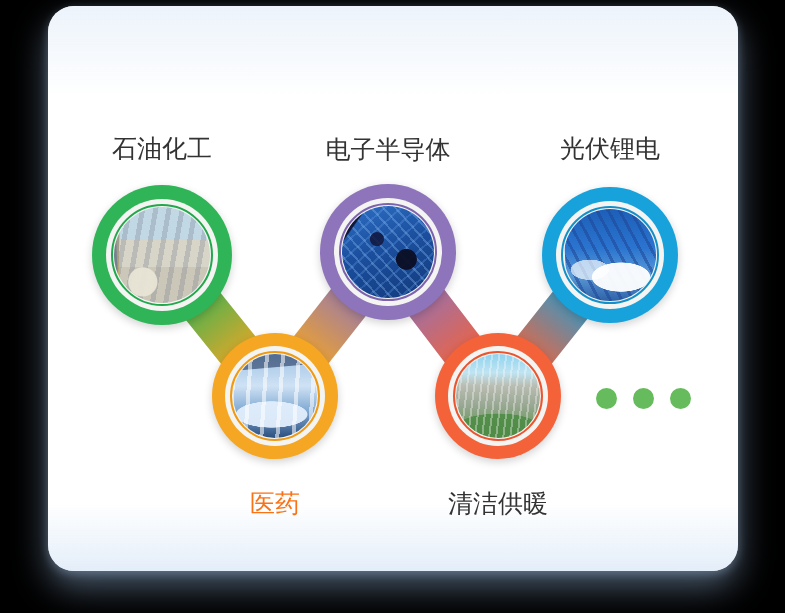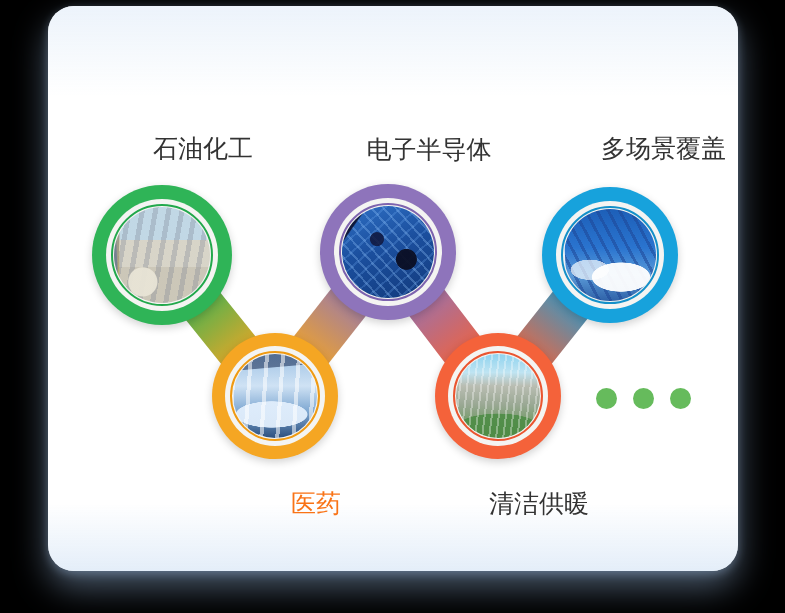--- a/index.html
+++ b/index.html
@@ -158,21 +158,20 @@
     transform-origin: 50% 50%;
   }
 
   .label {
     position: absolute;
     color: #333333;
     font-size: 25px;
     font-weight: normal;
     white-space: nowrap;
     text-align: center;
-    margin-left: 41px;
   }
 
   .dots {
     position: absolute;
     left: 596px;
     top: 388px;
     width: 96px;
     height: 22px;
   }
   .dot {
@@ -215,21 +214,21 @@
         <div class="thin-ring" style="inset: 19px; border-width: 2px; border-color: rgb(125, 99, 174);"></div>
         <div class="photo" style="inset: 22px;background:linear-gradient(125deg, rgba(12,18,48,0.92) 0 16%, rgba(0,0,0,0) 17%),radial-gradient(circle at 70% 58%, rgba(10,14,36,0.95) 0 12%, rgba(0,0,0,0) 13%),radial-gradient(circle at 38% 36%, rgba(16,22,60,0.85) 0 8%, rgba(0,0,0,0) 9%),repeating-linear-gradient(48deg, rgba(150,200,255,0.30) 0 2px, rgba(0,0,0,0) 2px 9px),repeating-linear-gradient(-42deg, rgba(120,180,250,0.22) 0 2px, rgba(0,0,0,0) 2px 11px),linear-gradient(160deg,#2e6fc4 0%, #1b4f9e 45%, #123a7d 100%);"></div>
       </div>
       <div class="label" style="color: rgb(51, 51, 51); left: 325.5px; top: 133px; width: auto; text-align: center;">电子半导体</div>
       <div class="node" style="left: 542px; top: 187px; width: 136px; height: 136px;">
         <div class="ring" style="background: rgb(23, 162, 220);"></div>
         <div class="white-gap" style="inset: 14px;"></div>
         <div class="thin-ring" style="inset: 19px; border-width: 2px; border-color: rgb(20, 144, 201);"></div>
         <div class="photo" style="inset: 22px;background:linear-gradient(87deg, rgba(240,248,255,0.95) 0 3%, rgba(0,0,0,0) 4%),linear-gradient(100deg, rgba(235,245,255,0.8) 0 2%, rgba(0,0,0,0) 3%),radial-gradient(ellipse 52% 26% at 62% 74%, rgba(255,255,255,0.95) 0 60%, rgba(0,0,0,0) 62%),radial-gradient(ellipse 34% 18% at 28% 66%, rgba(245,250,255,0.7) 0 60%, rgba(0,0,0,0) 62%),repeating-linear-gradient(62deg, rgba(30,70,150,0.55) 0 3px, rgba(0,0,0,0) 3px 10px),linear-gradient(180deg,#1d5fb8 0%, #2a74cf 42%, #5a9ad8 72%, #2f62a8 100%);"></div>
       </div>
-      <div class="label" style="color: rgb(51, 51, 51); left: 560px; top: 132px; width: auto; text-align: left;">多场景覆盖</div>
+      <div class="label" style="color: rgb(51, 51, 51); left: 560px; top: 132px; width: auto; text-align: left;">光伏锂电</div>
       <div class="node" style="left: 212px; top: 333px; width: 126px; height: 126px;">
         <div class="ring" style="background: rgb(245, 166, 35);"></div>
         <div class="white-gap" style="inset: 13px;"></div>
         <div class="thin-ring" style="inset: 18px; border-width: 2px; border-color: rgb(239, 154, 18);"></div>
         <div class="photo" style="inset: 21px;background:repeating-linear-gradient(94deg, rgba(255,255,255,0.55) 0 4px, rgba(0,0,0,0) 4px 16px),radial-gradient(ellipse 60% 22% at 46% 72%, rgba(225,238,252,0.95) 0 70%, rgba(0,0,0,0) 72%),linear-gradient(175deg, rgba(20,40,80,0.55) 0 18%, rgba(0,0,0,0) 19%),linear-gradient(180deg,#9fc2e4 0%, #cfe2f4 38%, #7fa8d2 68%, #2c4f7e 100%);"></div>
       </div>
       <div class="label" style="color: #f97316; left: 250px; top: 487px; width: auto; text-align: left;">医药</div>
       <div class="node" style="left: 435px; top: 333px; width: 126px; height: 126px;">
         <div class="ring" style="background: rgb(244, 98, 58);"></div>
         <div class="white-gap" style="inset: 13px;"></div>

